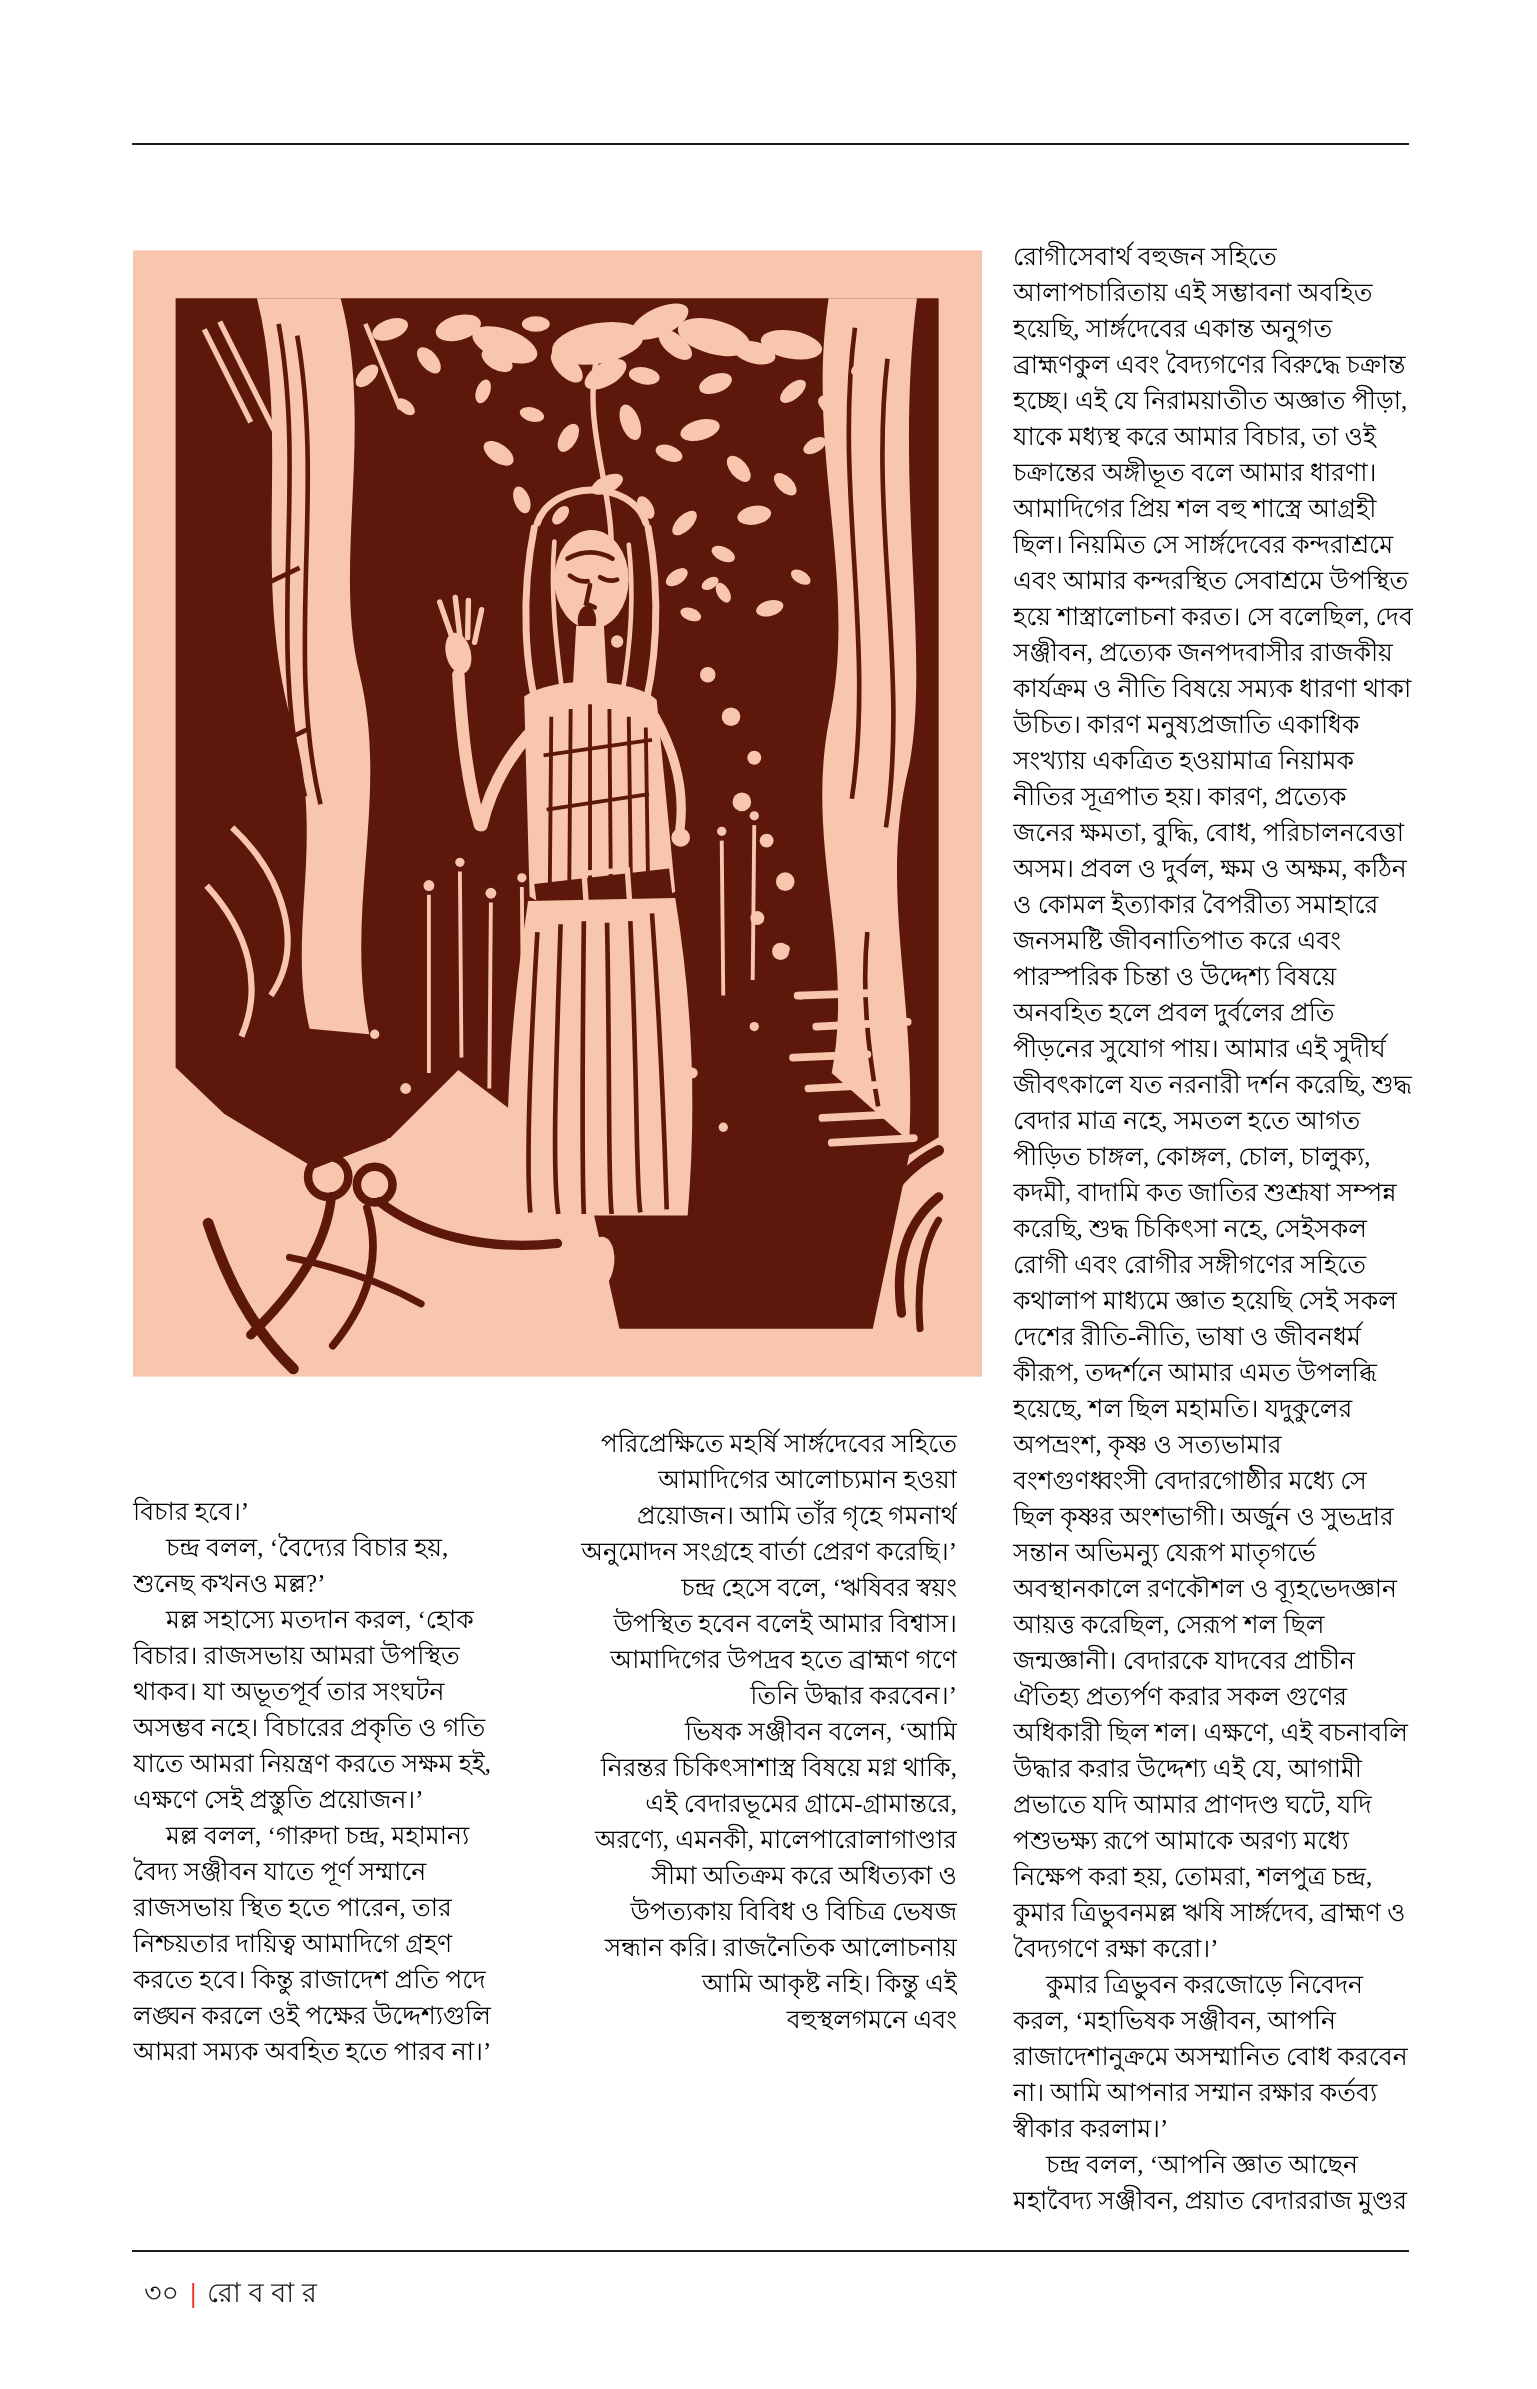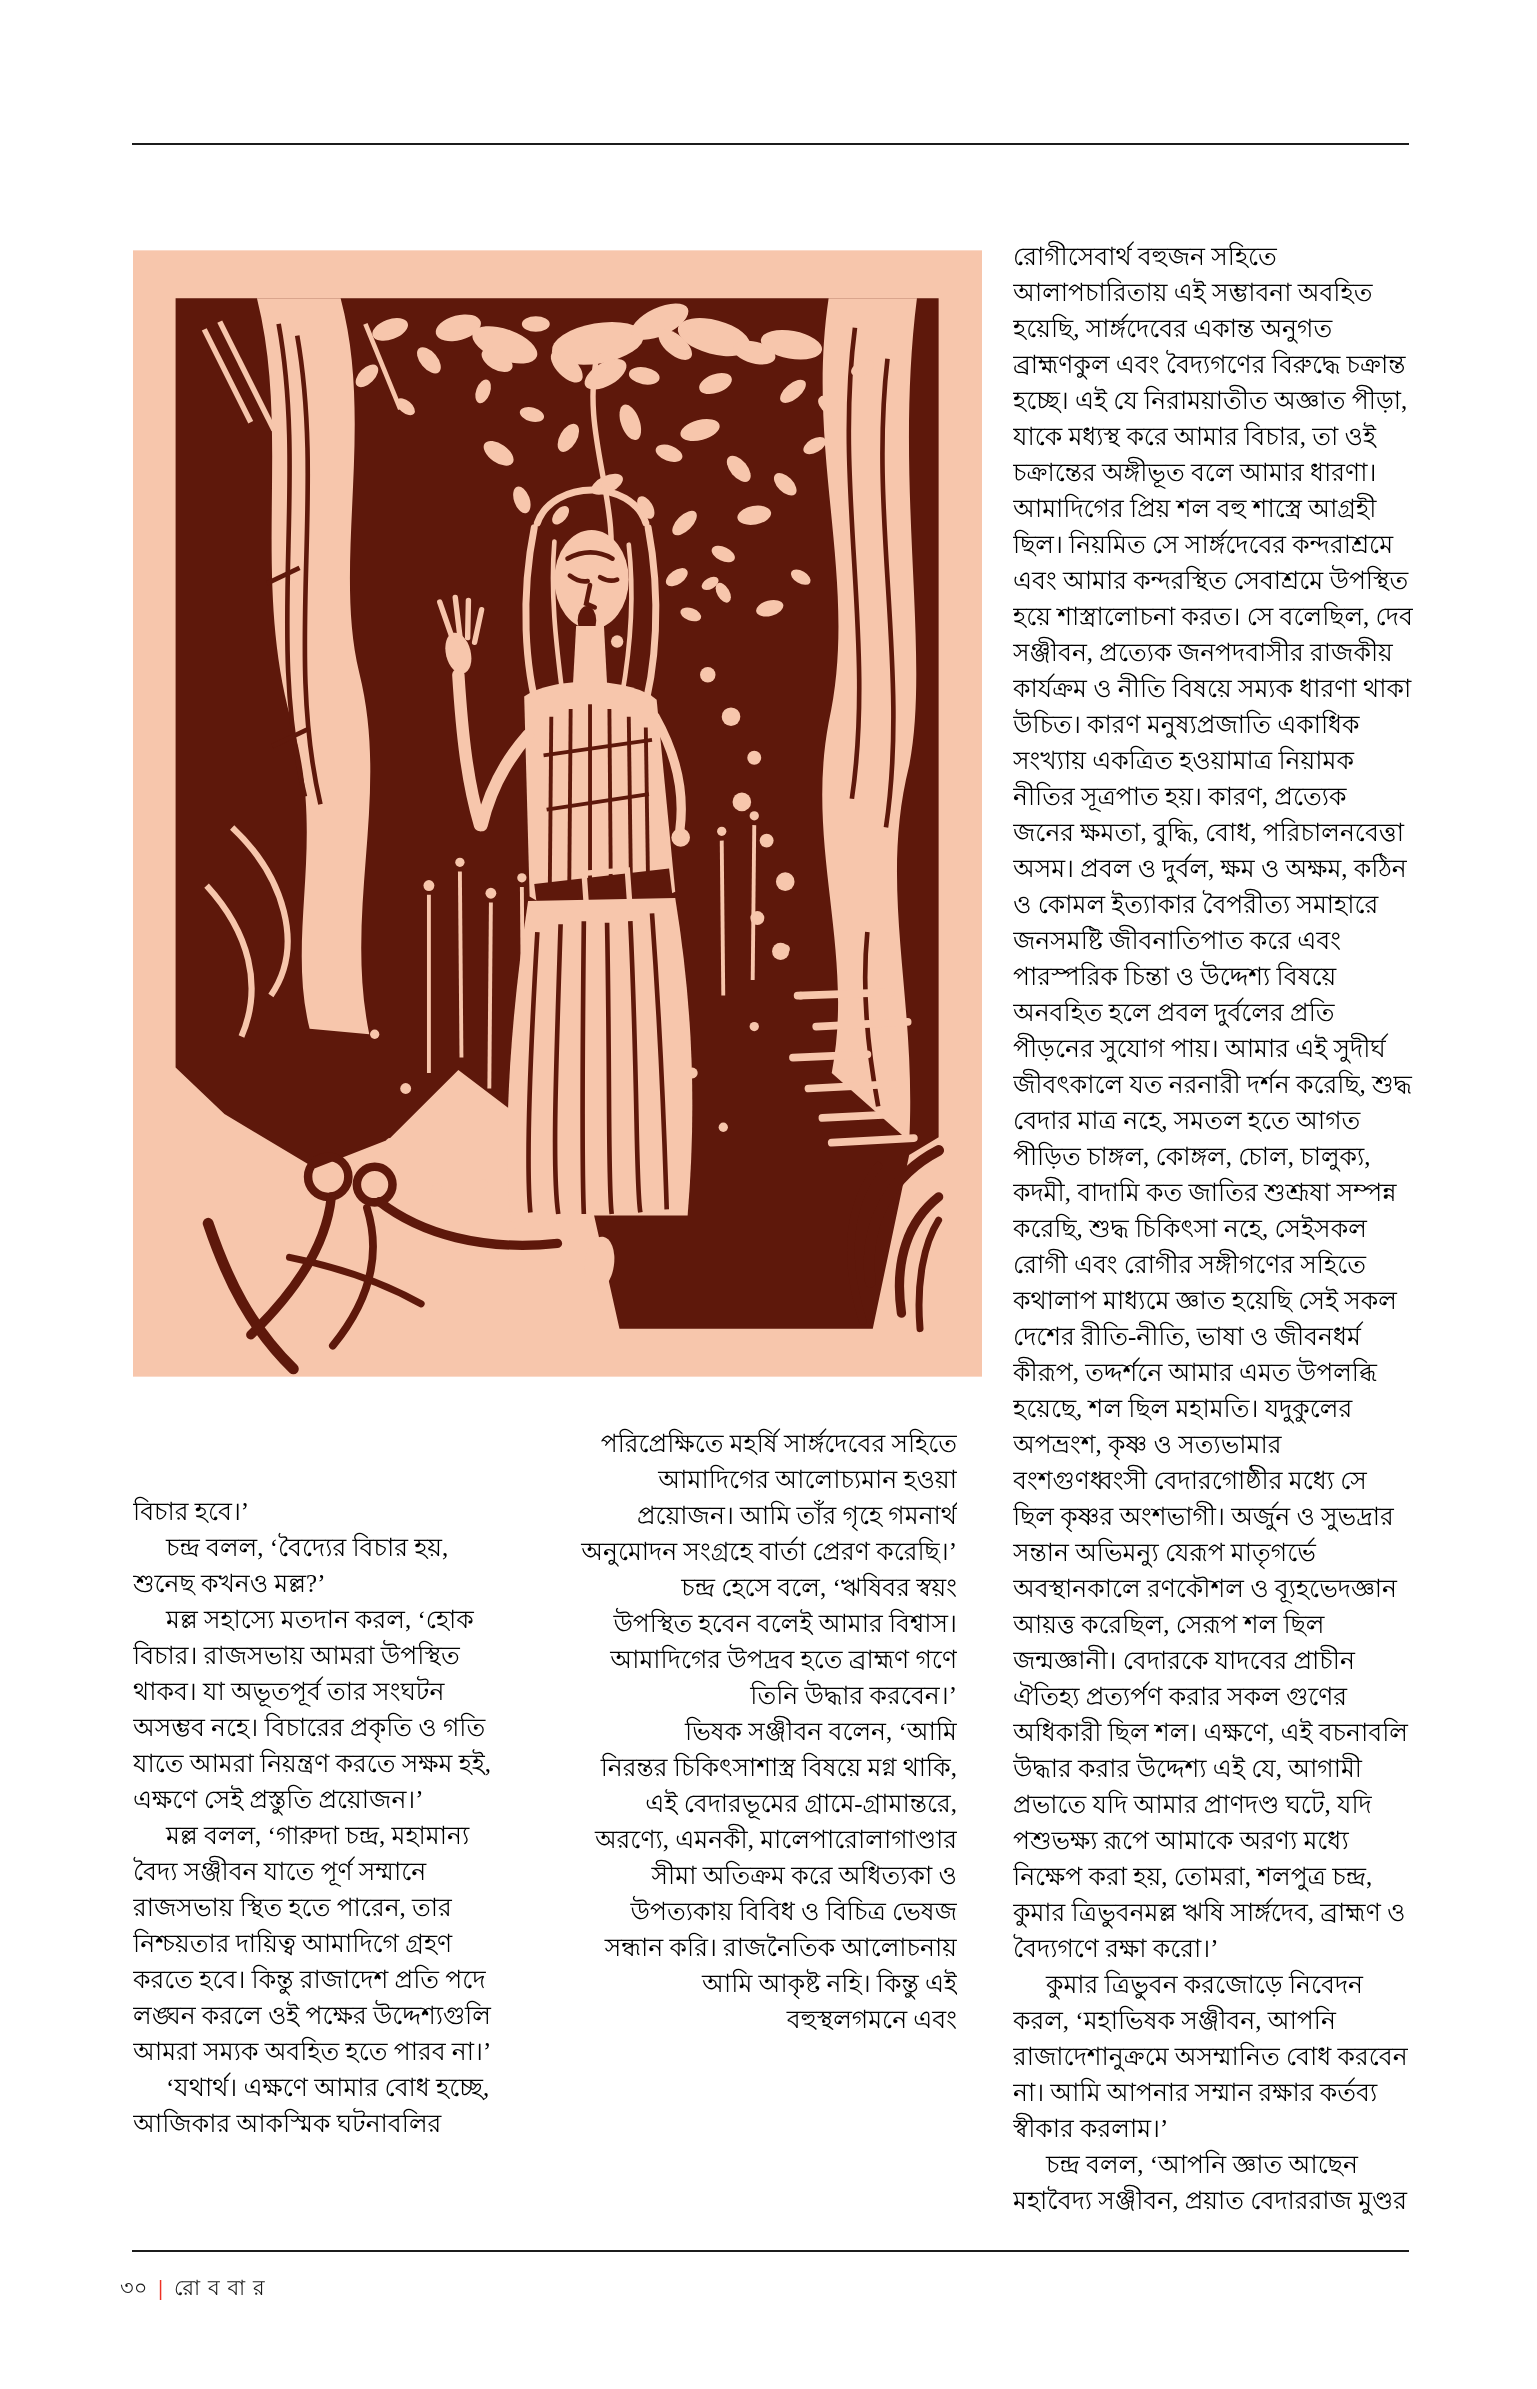--- a/index.html
+++ b/index.html
@@ -29,22 +29,22 @@
     line-height:36px;
     text-align:left;
     overflow:hidden;
   }
   .col p{margin:0;}
   .col p.indent{text-indent:33px;}
   .col-right{left:1013px;top:239px;width:400px;height:2007px;}
   .col-left{left:133px;top:1494px;width:381px;height:798px;}
   .col-mid{left:580px;top:1426px;width:377px;height:798px;text-align:right;}
   .footer{
-    position:absolute;left:120px;top:2272px;
-    font-size:21px;color:#1a1a1a;
+    position:absolute;left:144px;top:2272px;
+    font-size:27px;color:#1a1a1a;
     display:flex;align-items:baseline;
   }
   .footer .sep{color:#ee3124;font-weight:bold;padding:0 11px;}
   .footer .mag{letter-spacing:7.8px;}
 </style>
 </head>
 <body>
 
 <div class="page">
 
@@ -260,21 +260,20 @@
         <path class="peachline w6" d="M300,95 L345,205"></path>
       </g>
     </svg>
   </figure>
 
   <section class="col col-left">
     <p class="para">বিচার হবে।’</p>
     <p class="para indent">চন্দ্র বলল, ‘বৈদ্যের বিচার হয়, শুনেছ কখনও মল্ল?’</p>
     <p class="para indent">মল্ল সহাস্যে মতদান করল, ‘হোক বিচার। রাজসভায় আমরা উপস্থিত থাকব। যা অভূতপূর্ব তার সংঘটন অসম্ভব নহে। বিচারের প্রকৃতি ও গতি যাতে আমরা নিয়ন্ত্রণ করতে সক্ষম হই, এক্ষণে সেই প্রস্তুতি প্রয়োজন।’</p>
     <p class="para indent">মল্ল বলল, ‘গারুদা চন্দ্র, মহামান্য বৈদ্য সঞ্জীবন যাতে পূর্ণ সম্মানে রাজসভায় স্থিত হতে পারেন, তার নিশ্চয়তার দায়িত্ব আমাদিগে গ্রহণ করতে হবে। কিন্তু রাজাদেশ প্রতি পদে লঙ্ঘন করলে ওই পক্ষের উদ্দেশ্যগুলি আমরা সম্যক অবহিত হতে পারব না।’</p>
-    <p class="para indent">‘যথার্থ। এক্ষণে আমার বোধ হচ্ছে, আজিকার আকস্মিক ঘটনাবলির</p>
   </section>
 
   <section class="col col-mid">
     <p class="para">পরিপ্রেক্ষিতে মহর্ষি সার্ঙ্গদেবের সহিতে আমাদিগের আলোচ্যমান হওয়া প্রয়োজন। আমি তাঁর গৃহে গমনার্থ অনুমোদন সংগ্রহে বার্তা প্রেরণ করেছি।’</p>
     <p class="para indent">চন্দ্র হেসে বলে, ‘ঋষিবর স্বয়ং উপস্থিত হবেন বলেই আমার বিশ্বাস। আমাদিগের উপদ্রব হতে ব্রাহ্মণ গণে তিনি উদ্ধার করবেন।’</p>
     <p class="para indent">ভিষক সঞ্জীবন বলেন, ‘আমি নিরন্তর চিকিৎসাশাস্ত্র বিষয়ে মগ্ন থাকি, এই বেদারভূমের গ্রামে-গ্রামান্তরে, অরণ্যে, এমনকী, মালেপারোলাগাণ্ডার সীমা অতিক্রম করে অধিত্যকা ও উপত্যকায় বিবিধ ও বিচিত্র ভেষজ সন্ধান করি। রাজনৈতিক আলোচনায় আমি আকৃষ্ট নহি। কিন্তু এই বহুস্থলগমনে এবং</p>
   </section>
 
   <section class="col col-right">
     <p class="para">রোগীসেবার্থ বহুজন সহিতে আলাপচারিতায় এই সম্ভাবনা অবহিত হয়েছি, সার্ঙ্গদেবের একান্ত অনুগত ব্রাহ্মণকুল এবং বৈদ্যগণের বিরুদ্ধে চক্রান্ত হচ্ছে। এই যে নিরাময়াতীত অজ্ঞাত পীড়া, যাকে মধ্যস্থ করে আমার বিচার, তা ওই চক্রান্তের অঙ্গীভূত বলে আমার ধারণা। আমাদিগের প্রিয় শল বহু শাস্ত্রে আগ্রহী ছিল। নিয়মিত সে সার্ঙ্গদেবের কন্দরাশ্রমে এবং আমার কন্দরস্থিত সেবাশ্রমে উপস্থিত হয়ে শাস্ত্রালোচনা করত। সে বলেছিল, দেব সঞ্জীবন, প্রত্যেক জনপদবাসীর রাজকীয় কার্যক্রম ও নীতি বিষয়ে সম্যক ধারণা থাকা উচিত। কারণ মনুষ্যপ্রজাতি একাধিক সংখ্যায় একত্রিত হওয়ামাত্র নিয়ামক নীতির সূত্রপাত হয়। কারণ, প্রত্যেক জনের ক্ষমতা, বুদ্ধি, বোধ, পরিচালনবেত্তা অসম। প্রবল ও দুর্বল, ক্ষম ও অক্ষম, কঠিন ও কোমল ইত্যাকার বৈপরীত্য সমাহারে জনসমষ্টি জীবনাতিপাত করে এবং পারস্পরিক চিন্তা ও উদ্দেশ্য বিষয়ে অনবহিত হলে প্রবল দুর্বলের প্রতি পীড়নের সুযোগ পায়। আমার এই সুদীর্ঘ জীবৎকালে যত নরনারী দর্শন করেছি, শুদ্ধ বেদার মাত্র নহে, সমতল হতে আগত পীড়িত চাঙ্গল, কোঙ্গল, চোল, চালুক্য, কদমী, বাদামি কত জাতির শুশ্রূষা সম্পন্ন করেছি, শুদ্ধ চিকিৎসা নহে, সেইসকল রোগী এবং রোগীর সঙ্গীগণের সহিতে কথালাপ মাধ্যমে জ্ঞাত হয়েছি সেই সকল দেশের রীতি-নীতি, ভাষা ও জীবনধর্ম কীরূপ, তদ্দর্শনে আমার এমত উপলব্ধি হয়েছে, শল ছিল মহামতি। যদুকুলের অপভ্রংশ, কৃষ্ণ ও সত্যভামার বংশগুণধ্বংসী বেদারগোষ্ঠীর মধ্যে সে ছিল কৃষ্ণর অংশভাগী। অর্জুন ও সুভদ্রার সন্তান অভিমন্যু যেরূপ মাতৃগর্ভে অবস্থানকালে রণকৌশল ও ব্যূহভেদজ্ঞান আয়ত্ত করেছিল, সেরূপ শল ছিল জন্মজ্ঞানী। বেদারকে যাদবের প্রাচীন ঐতিহ্য প্রত্যর্পণ করার সকল গুণের অধিকারী ছিল শল। এক্ষণে, এই বচনাবলি উদ্ধার করার উদ্দেশ্য এই যে, আগামী প্রভাতে যদি আমার প্রাণদণ্ড ঘটে, যদি পশুভক্ষ্য রূপে আমাকে অরণ্য মধ্যে নিক্ষেপ করা হয়, তোমরা, শলপুত্র চন্দ্র, কুমার ত্রিভুবনমল্ল ঋষি সার্ঙ্গদেব, ব্রাহ্মণ ও বৈদ্যগণে রক্ষা করো।’</p>

